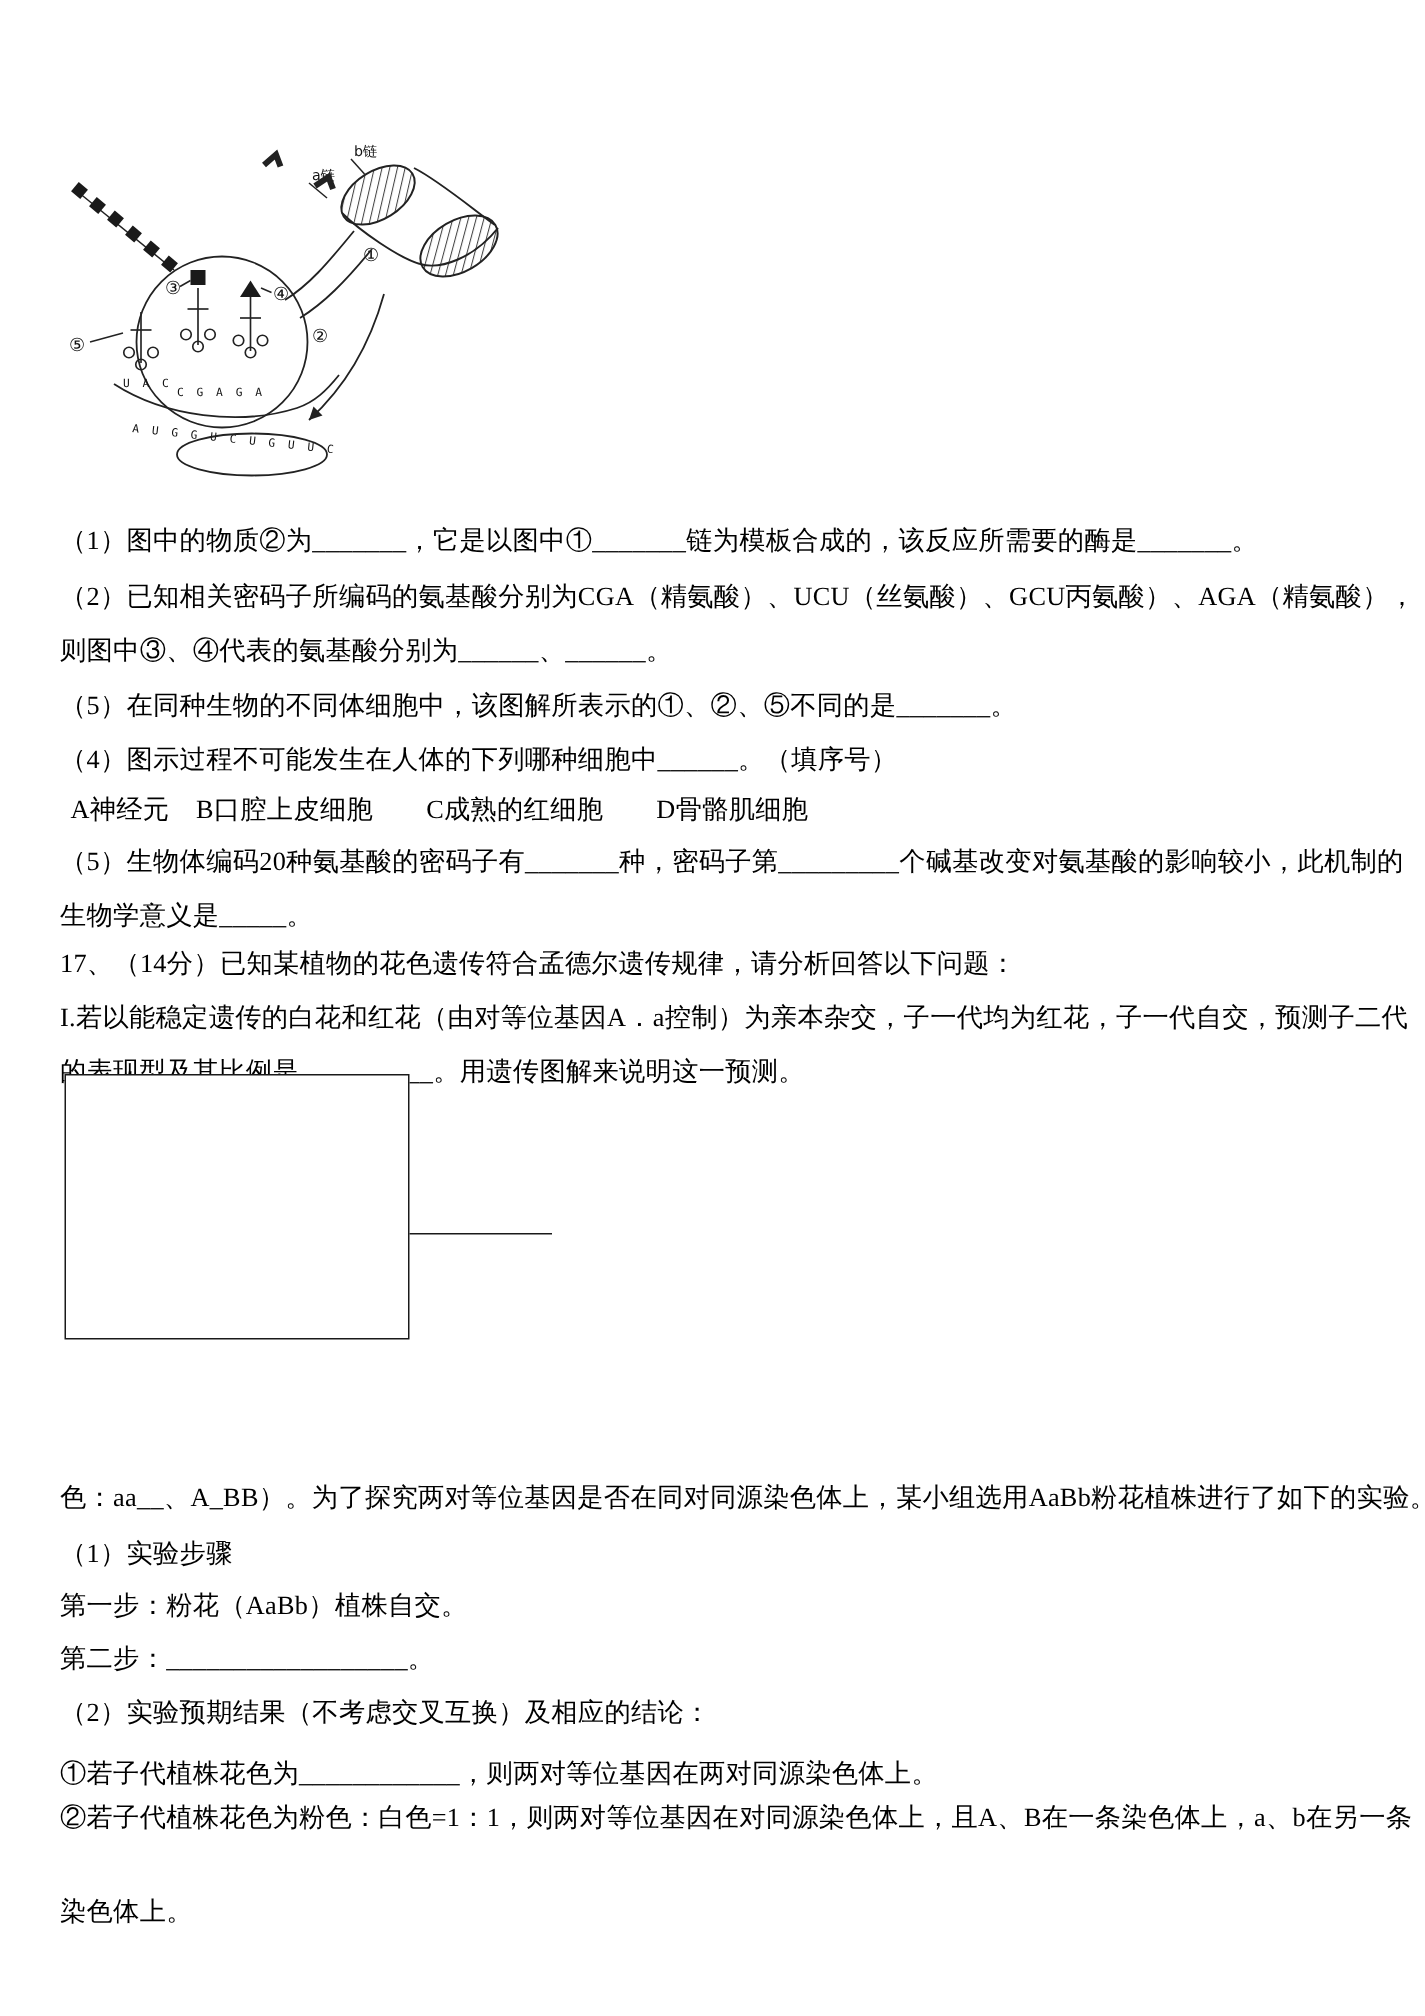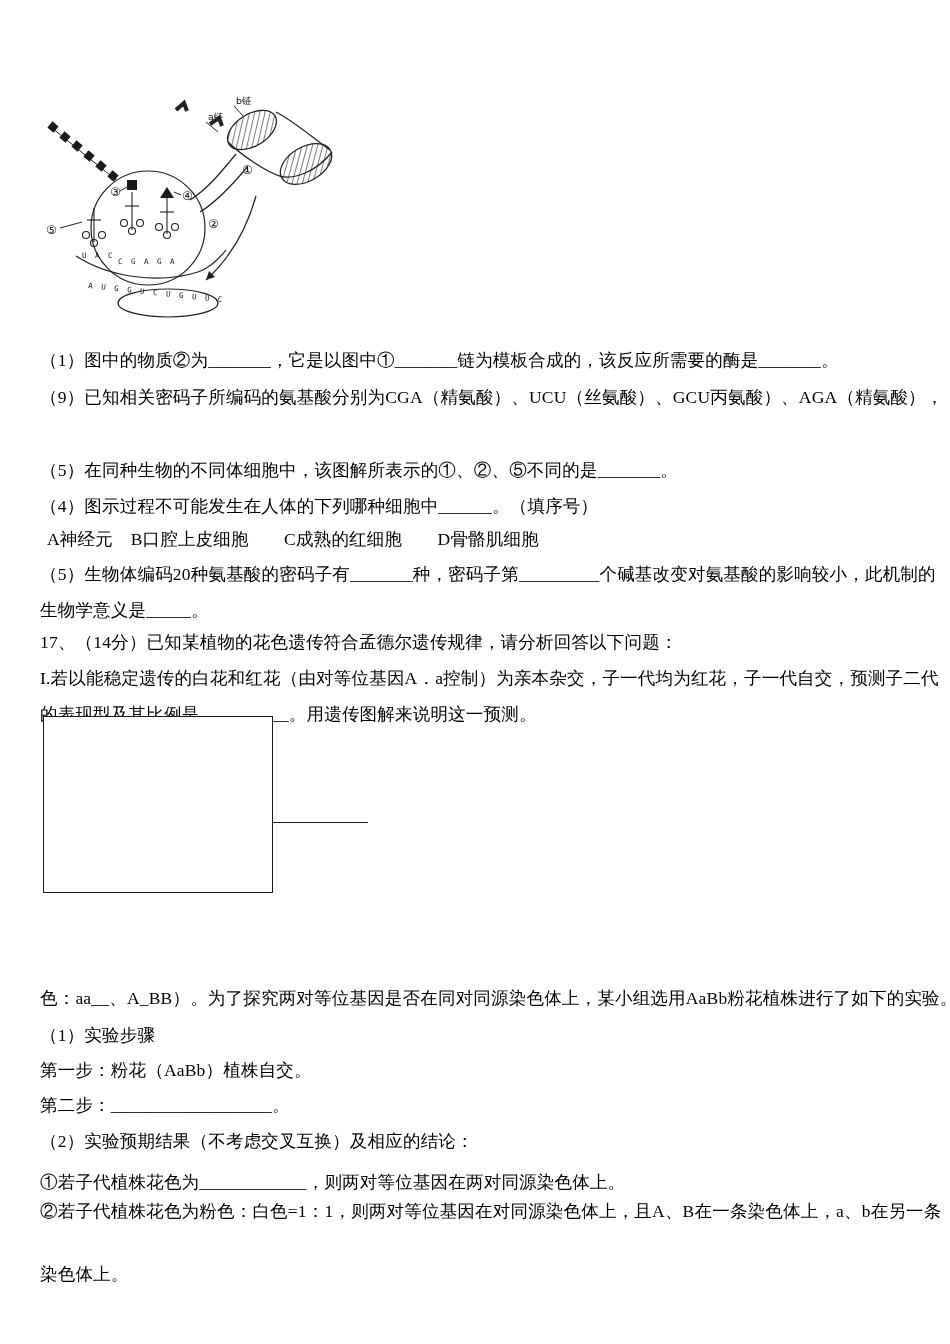--- a/index.html
+++ b/index.html
@@ -115,21 +115,22 @@
     <text x="42" y="166" class="t7">U A C</text>
     <text x="78" y="172" class="t7">C G A G A</text>
     <text x="48" y="196" class="t7" transform="rotate(6 48 196)">A U G G U C U G U U C</text>
 
     <path d="M 36 164 C 70 186, 120 192, 158 180 C 170 176, 178 168, 186 158" stroke="#222" fill="none" stroke-width="1.2"></path>
 
     <ellipse cx="128" cy="211" rx="50" ry="14" fill="none" stroke="#222" stroke-width="1.2"></ellipse>
   </svg>
 
   <div class="tline" style="top:327px">（1）图中的物质②为_______，它是以图中①_______链为模板合成的，该反应所需要的酶是_______。</div>
-  <div class="tline" style="top:364px">（9）已知相关密码子所编码的氨基酸分别为CGA（精氨酸）、UCU（丝氨酸）、GCU丙氨酸）、AGA（精氨酸），</div>
+  <div class="tline" style="top:364px">（2）已知相关密码子所编码的氨基酸分别为CGA（精氨酸）、UCU（丝氨酸）、GCU丙氨酸）、AGA（精氨酸），</div>
+  <div class="tline" style="top:400px">则图中③、④代表的氨基酸分别为______、______。</div>
   <div class="tline" style="top:437px">（5）在同种生物的不同体细胞中，该图解所表示的①、②、⑤不同的是_______。</div>
   <div class="tline" style="top:473px">（4）图示过程不可能发生在人体的下列哪种细胞中______。（填序号）</div>
   <div class="tline" style="top:506px;left:47px">A神经元　B口腔上皮细胞　　C成熟的红细胞　　D骨骼肌细胞</div>
   <div class="tline" style="top:541px">（5）生物体编码20种氨基酸的密码子有_______种，密码子第_________个碱基改变对氨基酸的影响较小，此机制的</div>
   <div class="tline" style="top:577px">生物学意义是_____。</div>
   <div class="tline" style="top:609px">17、（14分）已知某植物的花色遗传符合孟德尔遗传规律，请分析回答以下问题：</div>
   <div class="tline" style="top:645px">I.若以能稳定遗传的白花和红花（由对等位基因A．a控制）为亲本杂交，子一代均为红花，子一代自交，预测子二代</div>
   <div class="tline" style="top:681px">的表现型及其比例是__________。用遗传图解来说明这一预测。</div>
 
   <div class="box"></div>

